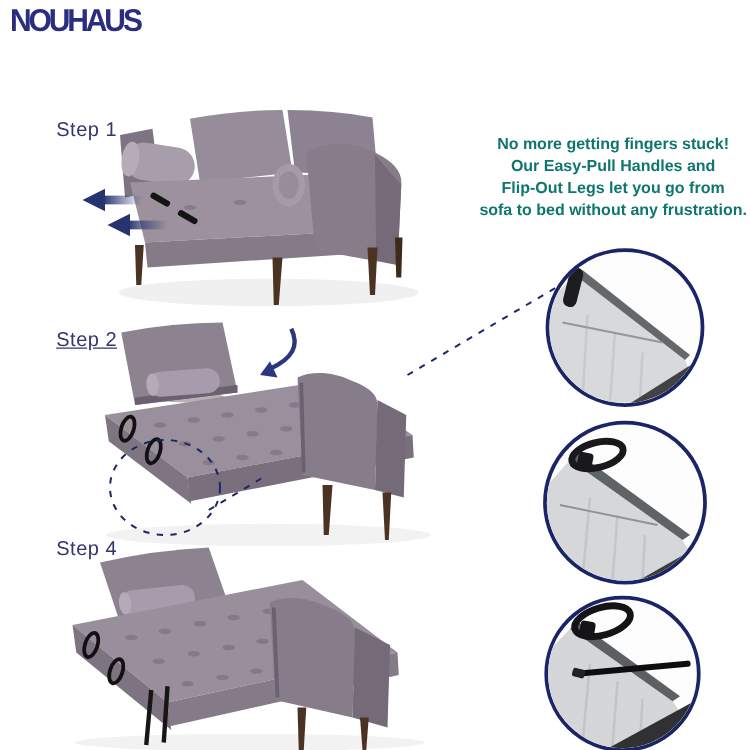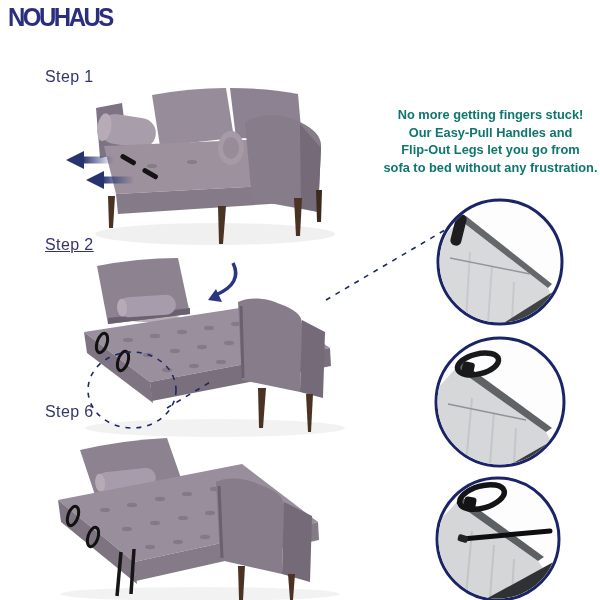--- a/index.html
+++ b/index.html
@@ -11,39 +11,39 @@
     position:absolute;left:8px;top:3px;
     font-size:24px;font-weight:800;letter-spacing:-2.5px;color:#2b2d7e;
     transform:scaleY(1.05);transform-origin:left top;white-space:nowrap;
   }
   .title{
     position:absolute;left:30px;top:40px;
     font-size:20px;font-weight:700;letter-spacing:.3px;color:#2a2b66;
   }
   .step-label{
     position:absolute;left:45px;
-    font-size:16px;font-weight:500;color:#34356e;letter-spacing:.4px;
+    font-size:16px;font-weight:500;color:#34356e;letter-spacing:.4px;margin-top:28px;
   }
   .step-1{top:68px;} .step-2{top:236px;text-decoration:underline;} .step-3{top:403px;}
   .callout{
     position:absolute;left:383px;top:106px;width:215px;
     font-size:12.8px;line-height:17.5px;font-weight:700;color:#0f766e;
     text-align:center;white-space:pre-line;
   }
   svg.art{position:absolute;left:0;top:0;}
 </style>
 </head>
 <body>
 
 <div class="canvas">
 
   <div class="logo">NOUHAUS</div>
   <div class="step-label step-1">Step 1</div>
   <div class="step-label step-2">Step 2</div>
-  <div class="step-label step-3">Step 6</div>
+  <div class="step-label step-3">Step 4</div>
   <div class="callout">No more getting fingers stuck!
 Our Easy-Pull Handles and
 Flip-Out Legs let you go from
 sofa to bed without any frustration.</div>
 
   <svg class="art" width="600" height="600" viewBox="0 0 600 600">
     <defs>
       <linearGradient id="arrTail" x1="0" y1="0" x2="1" y2="0">
         <stop offset="0" stop-color="#27336f"></stop>
         <stop offset="1" stop-color="#27336f" stop-opacity="0"></stop>

